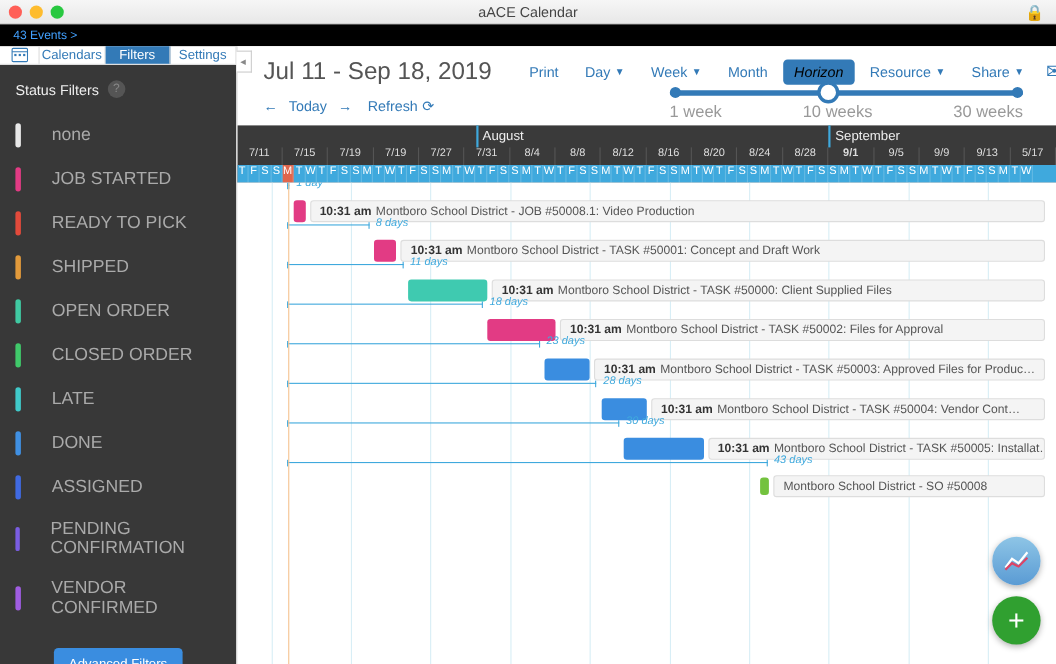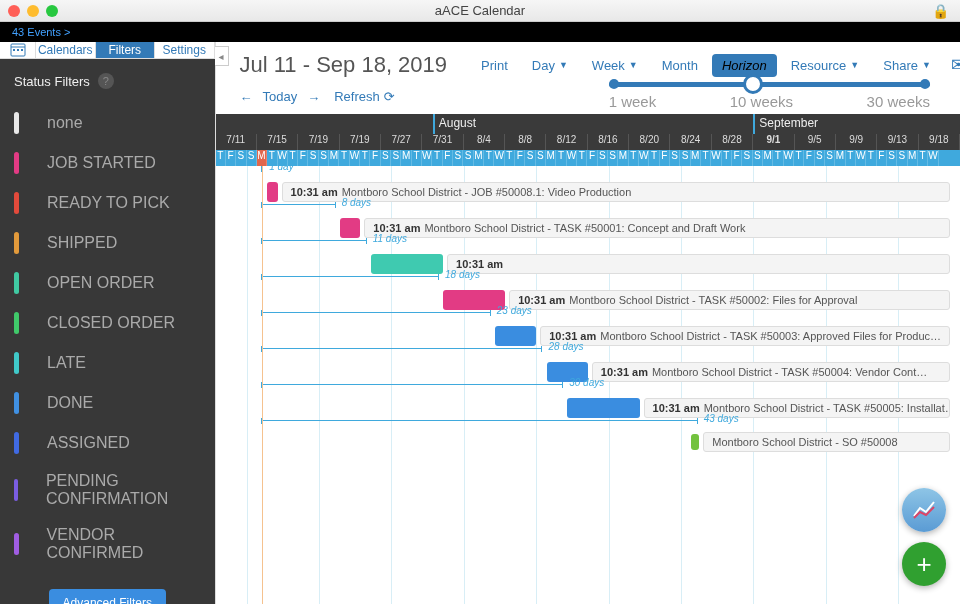--- a/index.html
+++ b/index.html
@@ -245,21 +245,21 @@
           <div class="dcell" style="width: 41.3714px;">8/8</div>
           <div class="dcell" style="width: 41.3714px;">8/12</div>
           <div class="dcell" style="width: 41.3714px;">8/16</div>
           <div class="dcell" style="width: 41.3714px;">8/20</div>
           <div class="dcell" style="width: 41.3714px;">8/24</div>
           <div class="dcell" style="width: 41.3714px; text-align: center;">8/28</div>
           <div class="dcell" style="width: 41.3714px; font-weight: bold;">9/1</div>
           <div class="dcell" style="width: 41.3714px;">9/5</div>
           <div class="dcell" style="width: 41.3714px;">9/9</div>
           <div class="dcell" style="width: 41.3714px;">9/13</div>
-          <div class="dcell" style="width: 41.3714px;">9/18</div>
+          <div class="dcell" style="width: 41.3714px;">5/17</div>
         </div>
       <div class="dow-row" id="dow-row">
           <div class="wcell" style="width: 10.3429px;">T</div>
           <div class="wcell" style="width: 10.3429px;">F</div>
           <div class="wcell" style="width: 10.3429px;">S</div>
           <div class="wcell" style="width: 10.3429px;">S</div>
           <div class="wcell today" style="width: 10.3429px;">M</div>
           <div class="wcell" style="width: 10.3429px;">T</div>
           <div class="wcell" style="width: 10.3429px;">W</div>
           <div class="wcell" style="width: 10.3429px;">T</div>
@@ -355,20 +355,21 @@
         <div class="event-label" style="left: 148.8px; top: 52px; right: 10px;">
           <b>10:31 am</b>
           <span>Montboro School District - TASK #50001: Concept and Draft Work</span>
         </div>
         <div class="duration-bracket" style="left: 45.3714px; width: 105.771px; top: 74px;">
           <span>11 days</span>
         </div>
         <div class="event-bar" style="left: 155.143px; width: 72.4px; top: 88px; background: rgb(63, 202, 176);"></div>
         <div class="event-label" style="left: 231.543px; top: 88px; right: 10px;">
           <b>10:31 am</b>
+          <span>Montboro School District - TASK #50000: Client Supplied Files</span>
         </div>
         <div class="duration-bracket" style="left: 45.3714px; width: 178.171px; top: 110px;">
           <span>18 days</span>
         </div>
         <div class="event-bar" style="left: 227.543px; width: 62.0571px; top: 124px; background: rgb(226, 59, 132);"></div>
         <div class="event-label" style="left: 293.6px; top: 124px; right: 10px;">
           <b>10:31 am</b>
           <span>Montboro School District - TASK #50002: Files for Approval</span>
         </div>
         <div class="duration-bracket" style="left: 45.3714px; width: 229.886px; top: 146px;">

